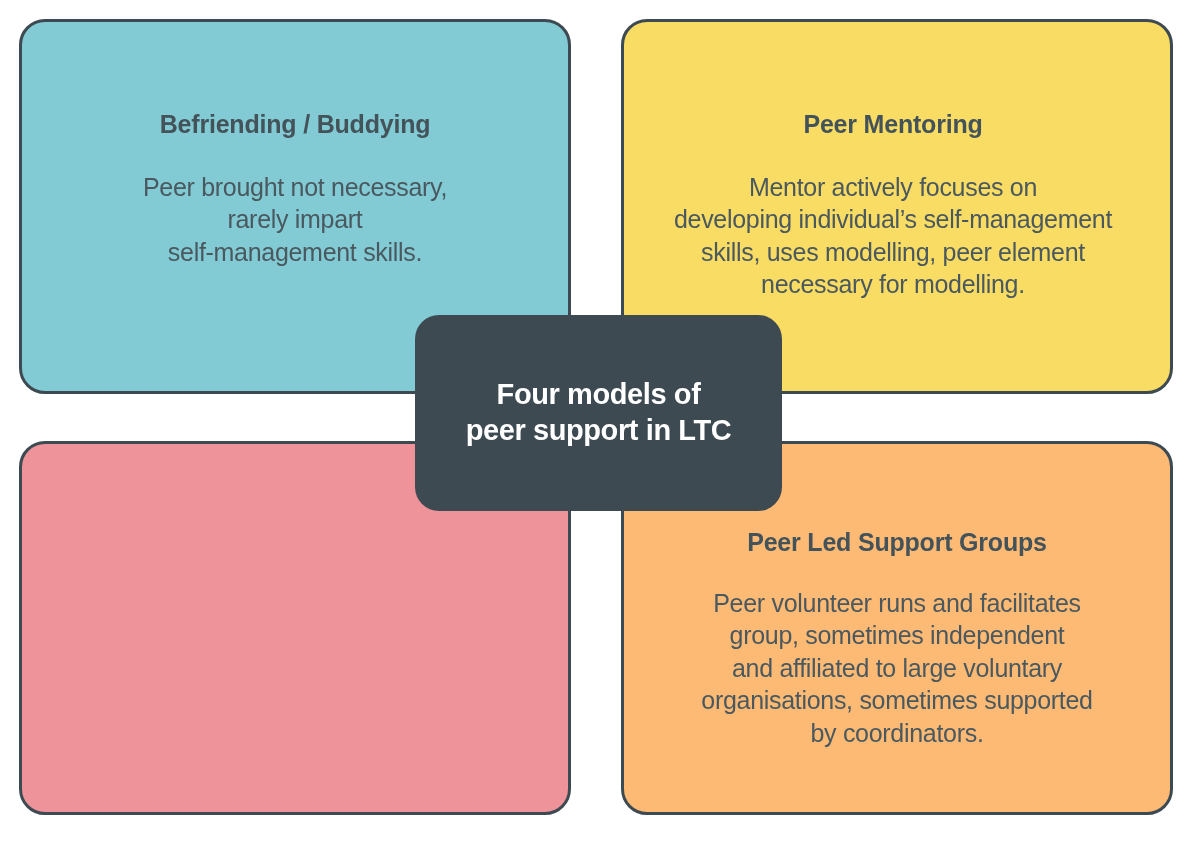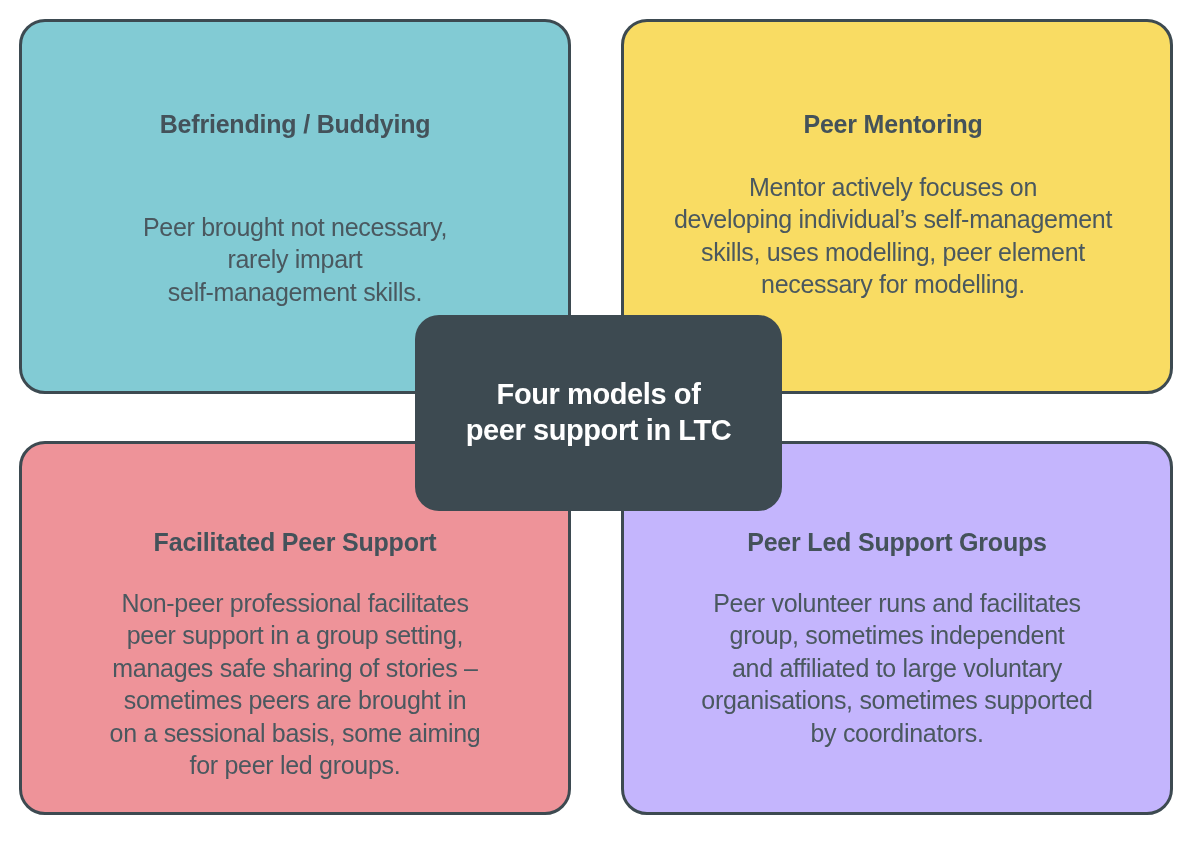--- a/index.html
+++ b/index.html
@@ -51,21 +51,20 @@
     letter-spacing: -0.3px;
     white-space: pre-line;
   }
 
   
   #card-befriending {
     left: 19px;   top: 19px;
     width: 552px; height: 375px;
     background: #82cbd4;
     padding: 88px 34px 0 34px;
-    gap: 40px;
   }
   #card-befriending .card-body { margin-top: 32px; }
 
   #card-mentoring {
     left: 621px;  top: 19px;
     width: 552px; height: 375px;
     background: #f9dc63;
     padding: 88px 14px 0 6px;
   }
   #card-mentoring .card-body { margin-top: 32px; }
@@ -74,21 +73,21 @@
     left: 19px;   top: 441px;
     width: 552px; height: 374px;
     background: #ee9399;
     padding: 84px 28px 0 28px;
   }
   #card-facilitated .card-body { margin-top: 30px; }
 
   #card-peerled {
     left: 621px;  top: 441px;
     width: 552px; height: 374px;
-    background: #c4b5fd;
+    background: #fdba74;
     padding: 84px 22px 0 22px;
   }
   #card-peerled .card-body { margin-top: 30px; }
 
   
   #center-badge {
     position: absolute;
     left: 415px;
     top: 315px;
     width: 367px;
@@ -124,27 +123,20 @@
 
   <div class="card" id="card-mentoring">
     <p class="card-title">Peer Mentoring</p>
     <p class="card-body">Mentor actively focuses on
 developing individual’s self-management
 skills, uses modelling, peer element
 necessary for modelling.</p>
   </div>
 
   <div class="card" id="card-facilitated">
-    <p class="card-title">Facilitated Peer Support</p>
-    <p class="card-body">Non-peer professional facilitates
-peer support in a group setting,
-manages safe sharing of stories –
-sometimes peers are brought in
-on a sessional basis, some aiming
-for peer led groups.</p>
   </div>
 
   <div class="card" id="card-peerled">
     <p class="card-title">Peer Led Support Groups</p>
     <p class="card-body">Peer volunteer runs and facilitates
 group, sometimes independent
 and affiliated to large voluntary
 organisations, sometimes supported
 by coordinators.</p>
   </div>

